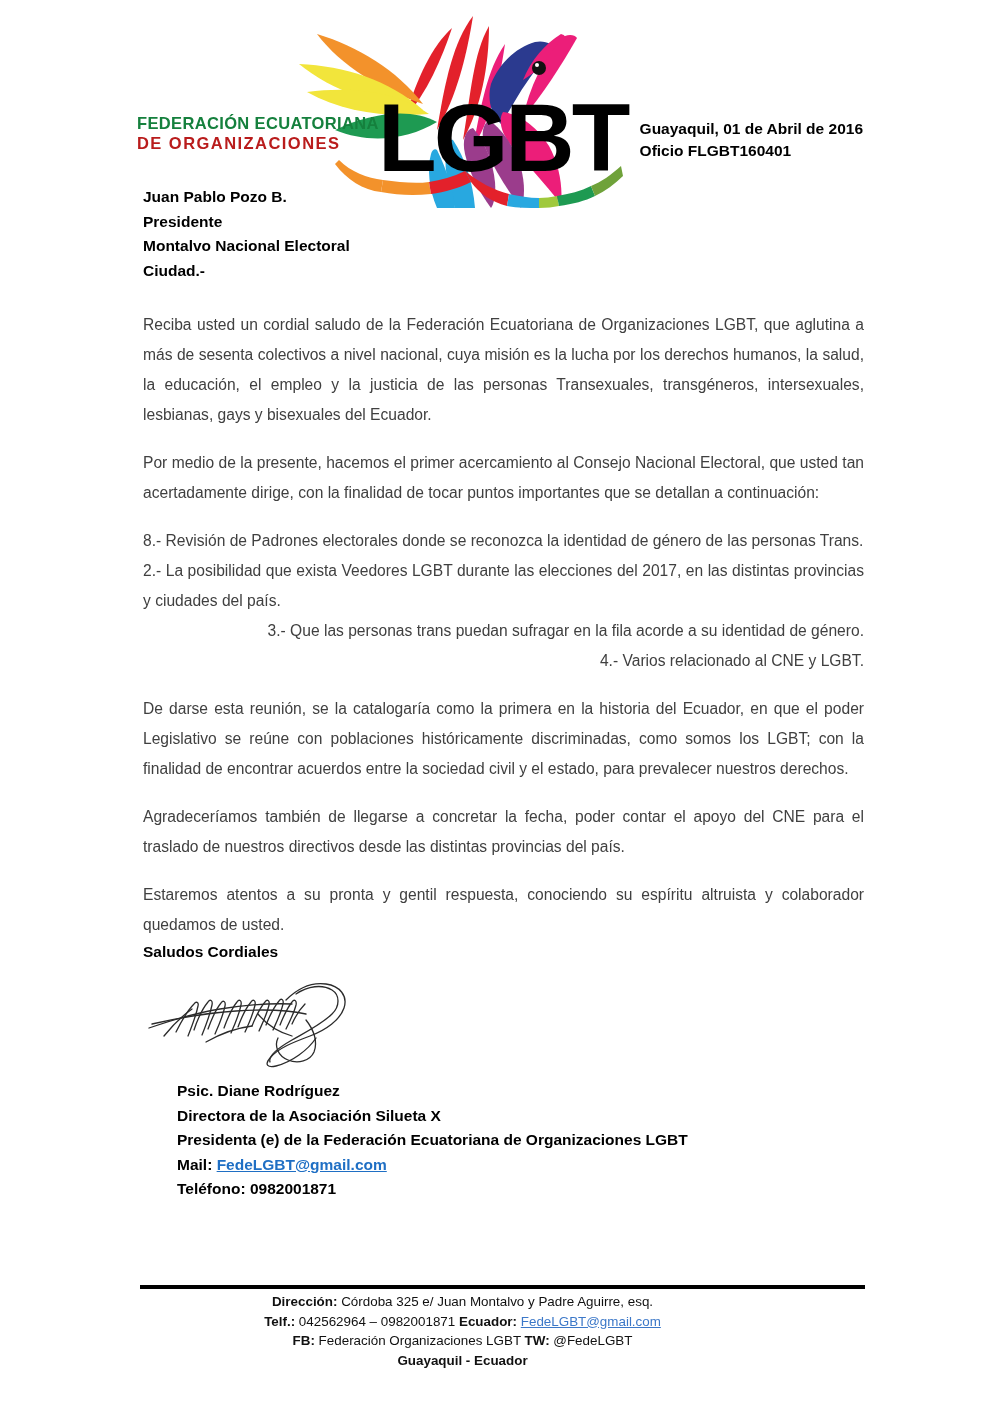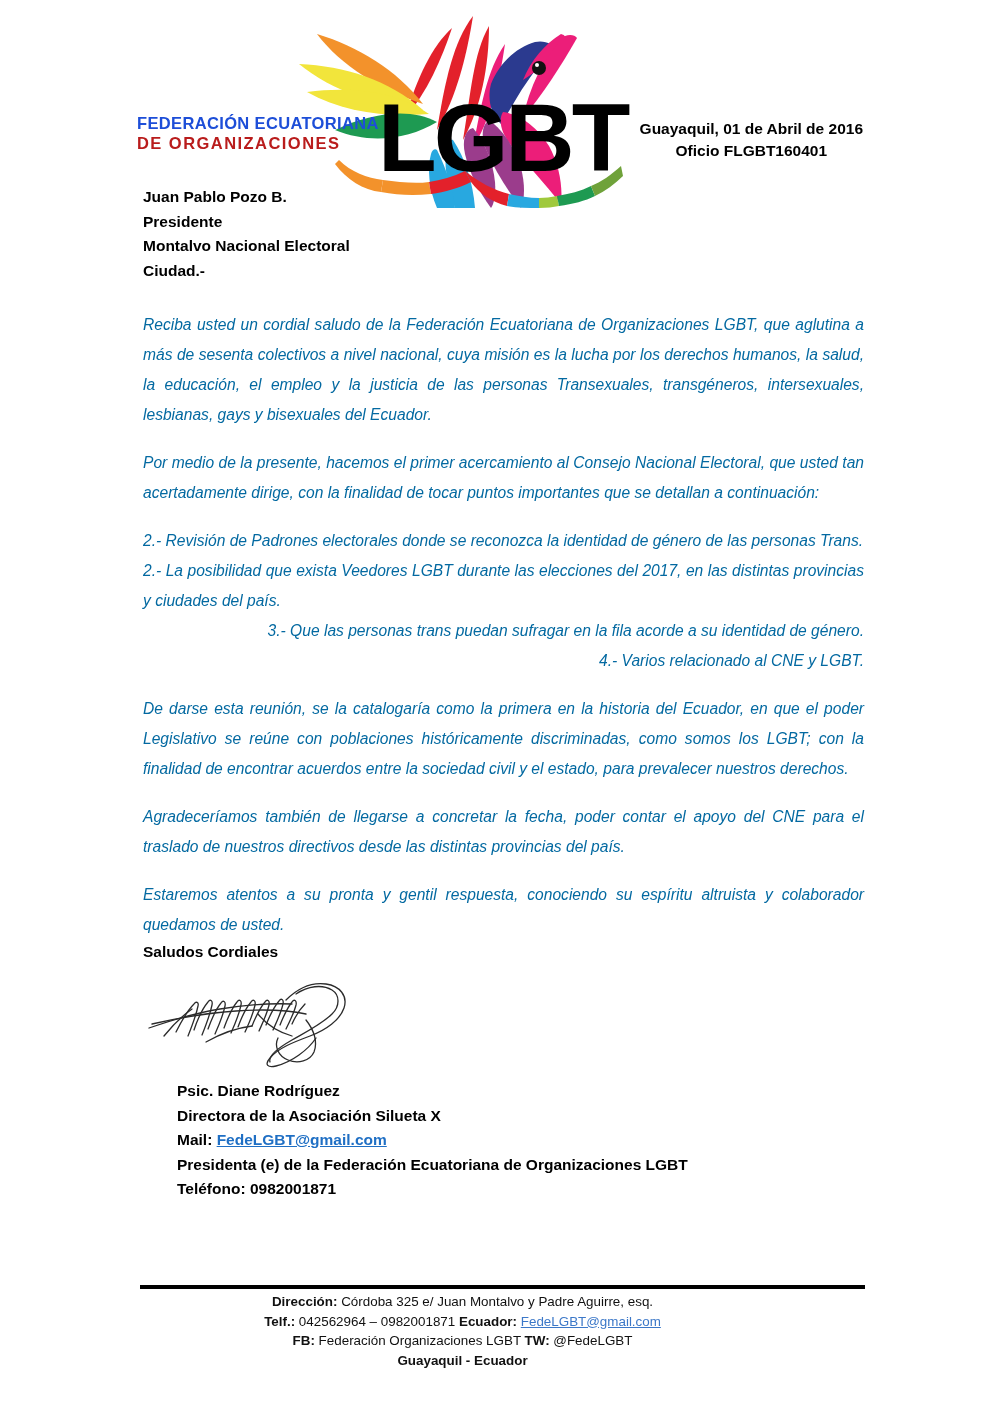--- a/index.html
+++ b/index.html
@@ -40,21 +40,21 @@
     width: 235px;
     text-align: left;
     z-index: 4;
   }
   .fed-line1 {
     font-size: 16.5px;
     font-weight: bold;
     letter-spacing: 0.35px;
     line-height: 20px;
     white-space: nowrap;
-    color: #1d4ed8;
+    color: #15803d;
   }
   .fed-line2 {
     font-size: 16.5px;
     font-weight: bold;
     letter-spacing: 1.45px;
     line-height: 21px;
     white-space: nowrap;
     color: #b91c1c;
   }
   .lgbt-word {
@@ -80,21 +80,21 @@
     position: absolute;
     left: 196px;
     top: 150px;
     z-index: 5;
   }
 
   .date-block {
     position: absolute;
     right: 137px;
     top: 118px;
-    text-align: center;
+    text-align: left;
     font-size: 15.5px;
     font-weight: bold;
     line-height: 22px;
     white-space: nowrap;
   }
 
   
   .addressee {
     position: absolute;
     left: 143px;
@@ -106,22 +106,21 @@
 
   
   .letter-body {
     position: absolute;
     left: 143px;
     top: 310px;
     width: 721px;
     font-size: 15.6px;
     line-height: 30px;
     text-align: justify;
-    color: #0369a1;
-    font-style: italic;
+    color: #404040;
   }
   .letter-body p {
     margin: 0 0 18px 0;
   }
   .letter-body p.tight {
     margin: 0;
     text-align: justify;
   }
   .list-block {
     margin: 0 0 18px 0;
@@ -263,21 +262,21 @@
   <div>Presidente</div>
   <div>Montalvo Nacional Electoral</div>
   <div>Ciudad.-</div>
 </div>
 
 <div class="letter-body">
   <p>Reciba usted un cordial saludo de la Federación Ecuatoriana de Organizaciones LGBT, que aglutina a más de sesenta colectivos a nivel nacional, cuya misión es la lucha por los derechos humanos, la salud, la educación, el empleo y la justicia de las personas Transexuales, transgéneros, intersexuales, lesbianas, gays y bisexuales del Ecuador.</p>
   <p>Por medio de la presente, hacemos el primer acercamiento al Consejo Nacional Electoral, que usted tan acertadamente dirige, con la finalidad de tocar puntos importantes que se detallan a continuación:</p>
 
   <div class="list-block">
-    <p class="item">2.- Revisión de Padrones electorales donde se reconozca la identidad de género de las personas Trans.</p>
+    <p class="item">8.- Revisión de Padrones electorales donde se reconozca la identidad de género de las personas Trans.</p>
     <p class="item">2.- La posibilidad que exista Veedores LGBT durante las elecciones del 2017, en las distintas provincias y ciudades del país.</p>
     <p class="item nojust">3.- Que las personas trans puedan sufragar en la fila acorde a su identidad de género.</p>
     <p class="item nojust">4.- Varios relacionado al CNE y LGBT.</p>
   </div>
 
   <p>De darse esta reunión, se la catalogaría como la primera en la historia del Ecuador, en que el poder Legislativo se reúne con poblaciones históricamente discriminadas, como somos los LGBT; con la finalidad de encontrar acuerdos entre la sociedad civil y el estado, para prevalecer nuestros derechos.</p>
   <p>Agradeceríamos también de llegarse a concretar la fecha, poder contar el apoyo del CNE para el traslado de nuestros directivos desde las distintas provincias del país.</p>
   <p class="tight">Estaremos atentos a su pronta y gentil respuesta, conociendo su espíritu altruista y colaborador quedamos de usted.</p>
 </div>
 
@@ -303,25 +302,25 @@
              C132 68 122 76 124 82"></path>
     <path d="M160 40 C168 50 172 62 168 72 C164 81 152 84 142 80 C132 76 128 66 132 58"></path>
     <path d="M112 34 C120 44 132 52 146 56"></path>
     <path d="M60 62 C74 54 90 48 106 46"></path>
   </g>
 </svg>
 
 <div class="signer">
   <div>Psic. Diane Rodríguez</div>
   <div>Directora de la Asociación Silueta X</div>
+  <div>Presidenta (e) de la Federación Ecuatoriana de Organizaciones LGBT</div>
   <div>
     <span>Mail:</span>
     <a class="mail-link" href="#">FedeLGBT@gmail.com</a>
   </div>
-  <div>Presidenta (e) de la Federación Ecuatoriana de Organizaciones LGBT</div>
   <div>
     <span>Teléfono:</span>
     <span>0982001871</span>
   </div>
 </div>
 
 <div class="footer-rule"></div>
 
 <div class="footer">
   <div>

